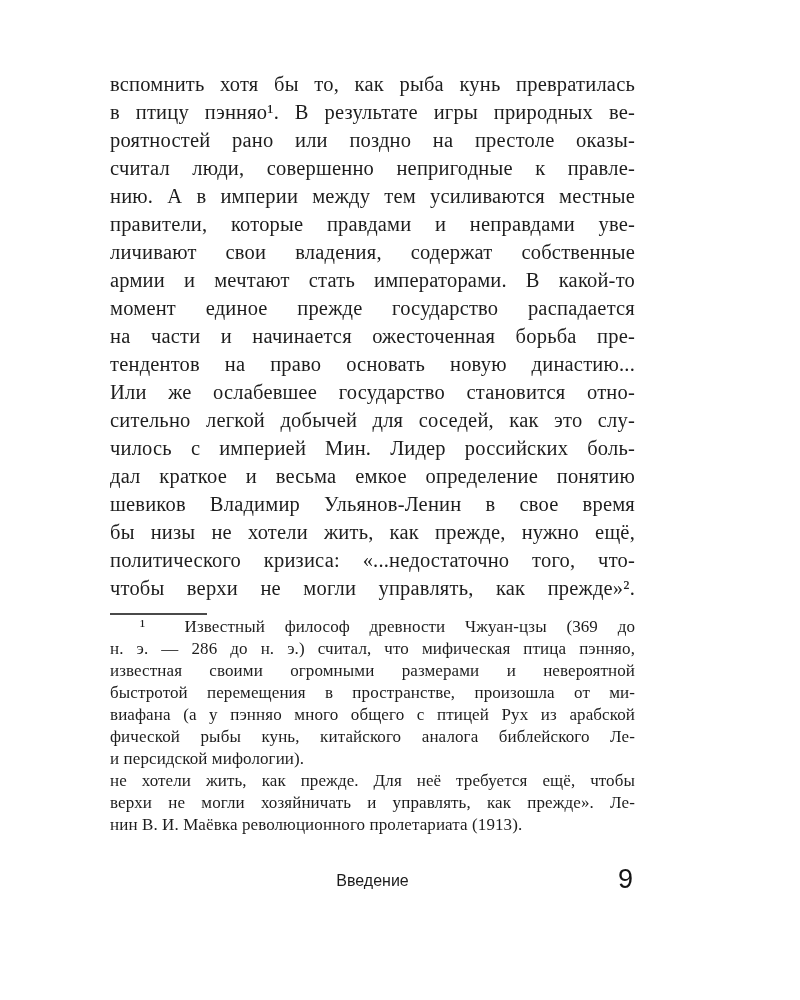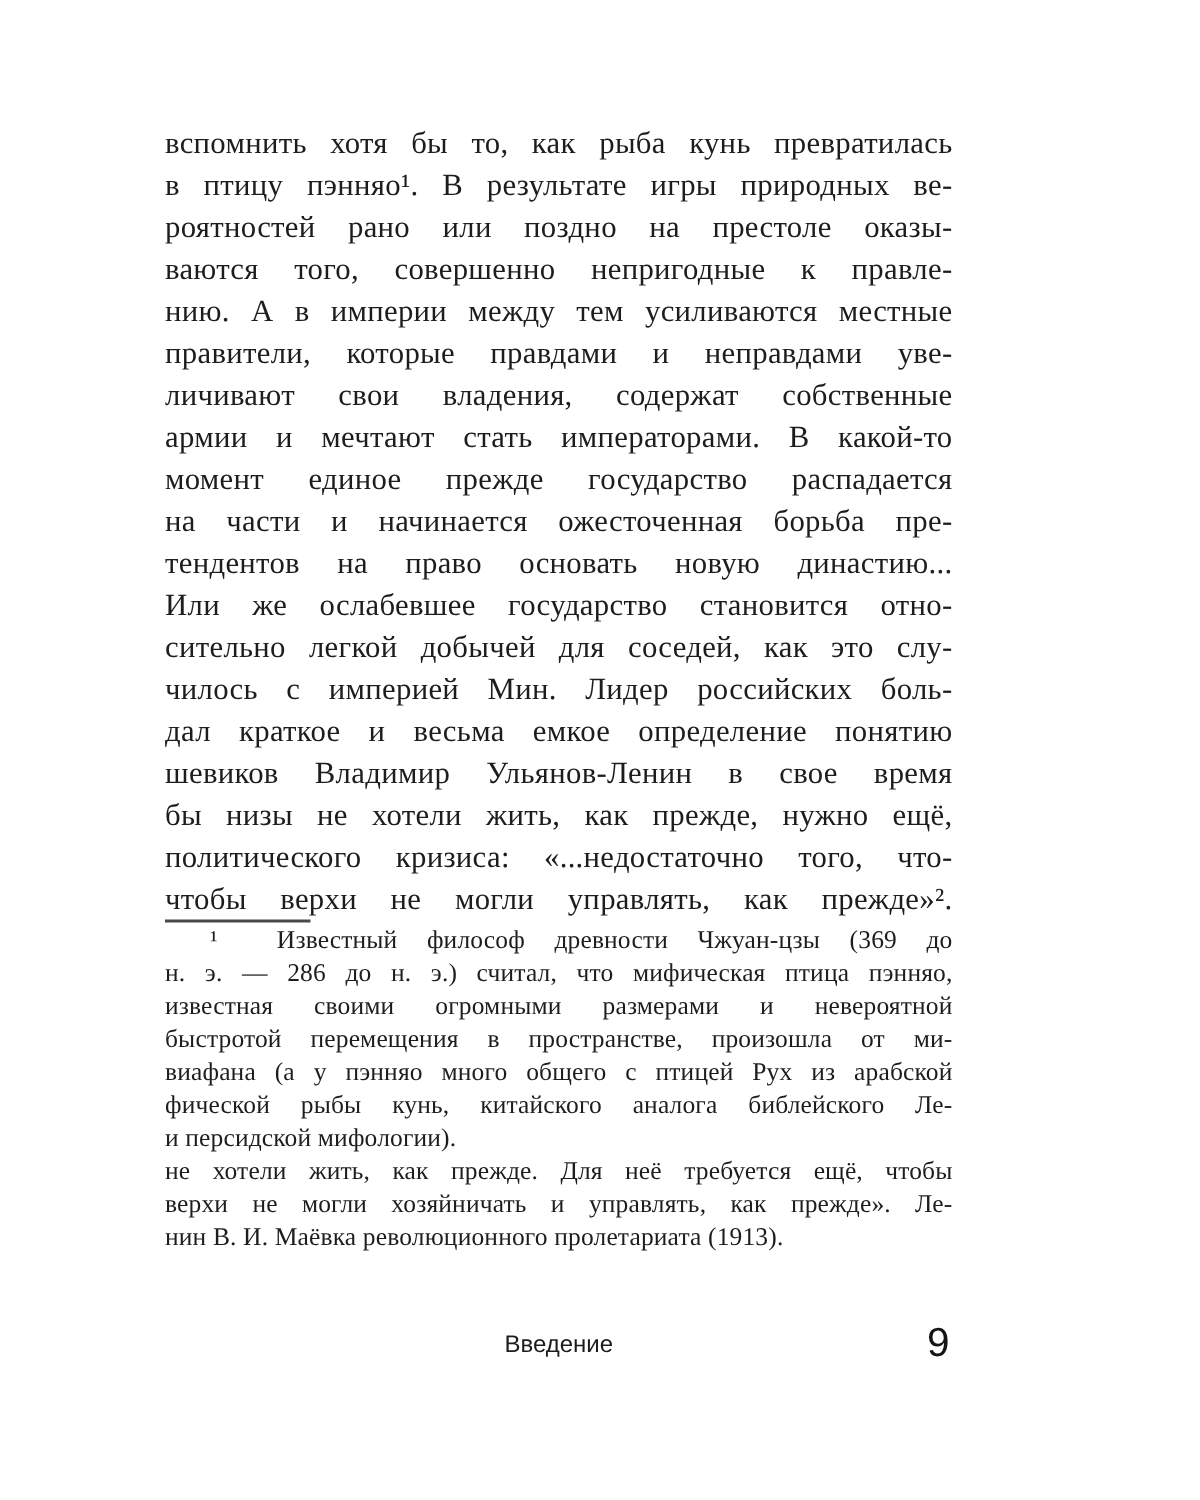--- a/index.html
+++ b/index.html
@@ -12,21 +12,21 @@
   .page {
     position: relative;
     width: 800px; height: 1000px;
     background: #ffffff;
     overflow: hidden;
   }
 
   
   .main-text {
     position: absolute;
-    left: 110px; top: 82px;
+    left: 110px; top: 70px;
     width: 525px;
     font-size: 20.5px;
     line-height: 28px;
     letter-spacing: 0.2px;
   }
   .tline {
     height: 28px;
     text-align: justify;
     text-align-last: justify;
     white-space: nowrap;
@@ -56,21 +56,21 @@
     text-align-last: justify;
     white-space: nowrap;
   }
   .fline.indent { text-indent: 30px; }
   .fline.short  { text-align-last: left; white-space: normal; }
 
   
   .footer {
     position: absolute;
     left: 110px; top: 864px;
-    width: 525px; height: 34px; margin-top: 16px;
+    width: 525px; height: 34px;
   }
   .running-title {
     position: absolute;
     left: 0; right: 0;
     top: 8px;
     text-align: center;
     font-family: "Liberation Sans", "DejaVu Sans", sans-serif;
     font-size: 16px;
     color: #1c1c1c;
   }
@@ -85,21 +85,21 @@
 </style>
 </head>
 <body>
 
 <div class="page">
 
   <div class="main-text">
     <div class="tline">вспомнить хотя бы то, как рыба кунь превратилась</div>
     <div class="tline">в птицу пэнняо¹. В результате игры природных ве-</div>
     <div class="tline">роятностей рано или поздно на престоле оказы-</div>
-    <div class="tline">ваются того, совершенно непригодные к правле-</div>
+    <div class="tline">считал люди, совершенно непригодные к правле-</div>
     <div class="tline">нию. А в империи между тем усиливаются местные</div>
     <div class="tline">правители, которые правдами и неправдами уве-</div>
     <div class="tline">личивают свои владения, содержат собственные</div>
     <div class="tline">армии и мечтают стать императорами. В какой-то</div>
     <div class="tline">момент единое прежде государство распадается</div>
     <div class="tline">на части и начинается ожесточенная борьба пре-</div>
     <div class="tline">тендентов на право основать новую династию...</div>
     <div class="tline">Или же ослабевшее государство становится отно-</div>
     <div class="tline">сительно легкой добычей для соседей, как это слу-</div>
     <div class="tline">чилось с империей Мин. Лидер российских боль-</div>

